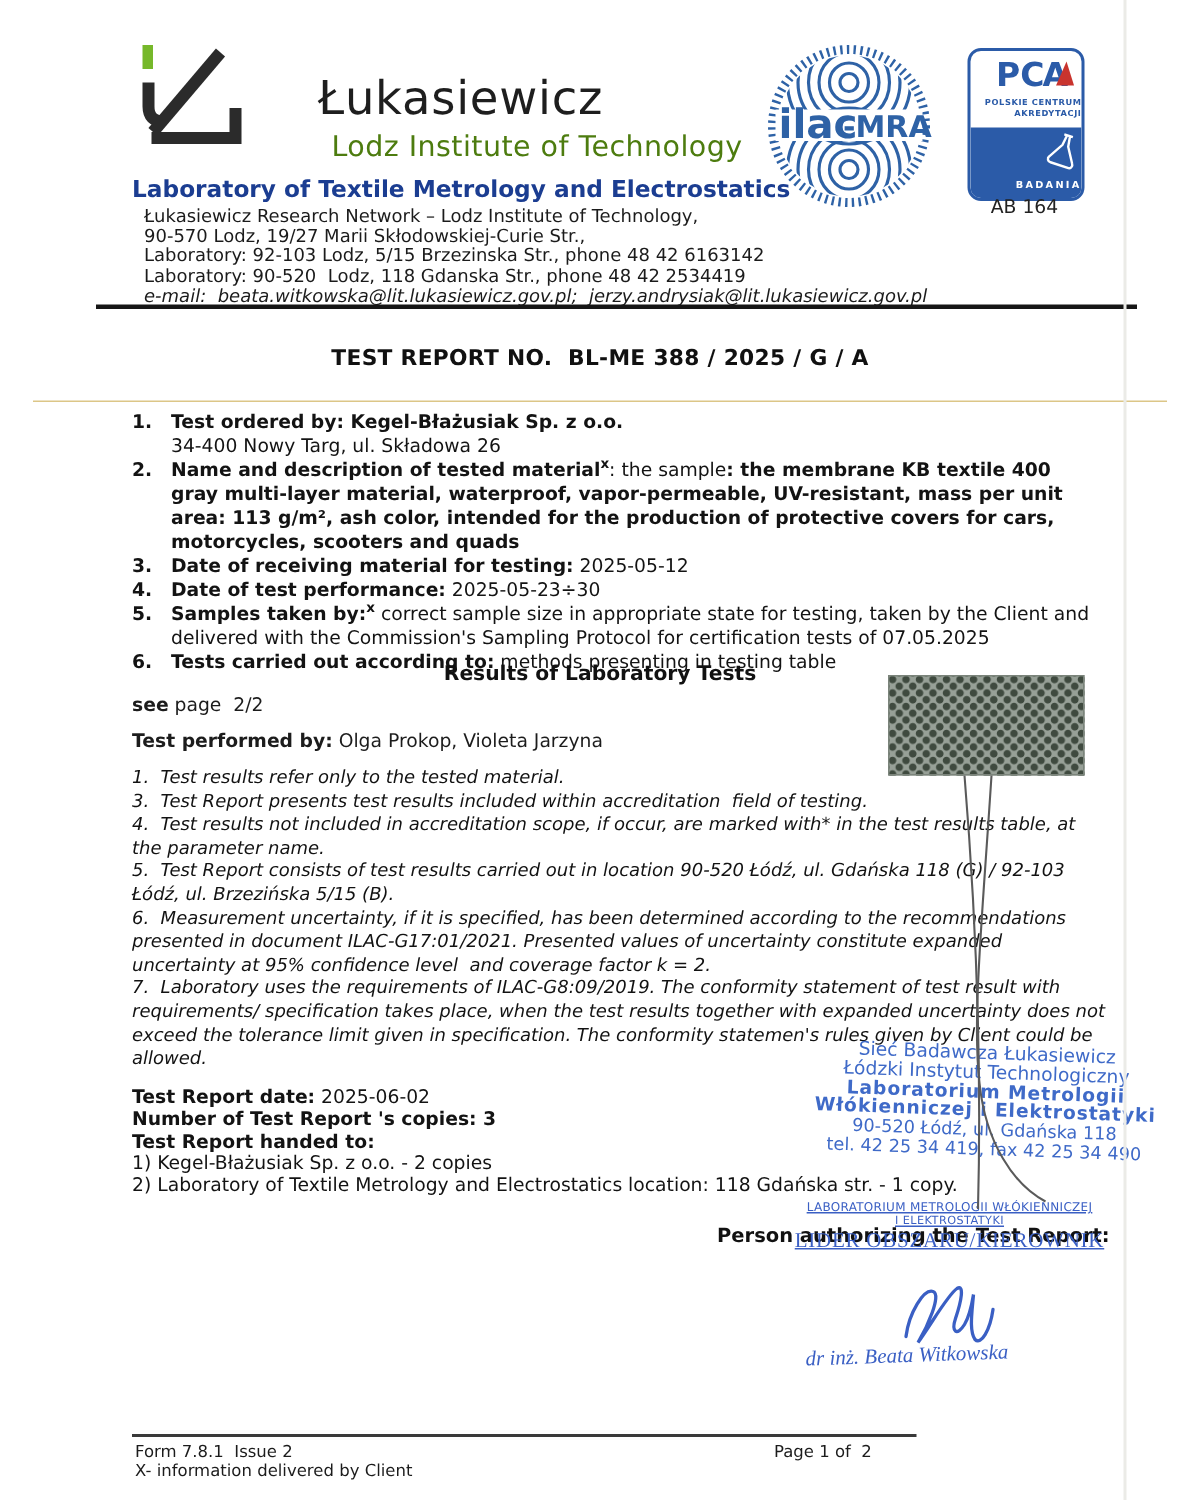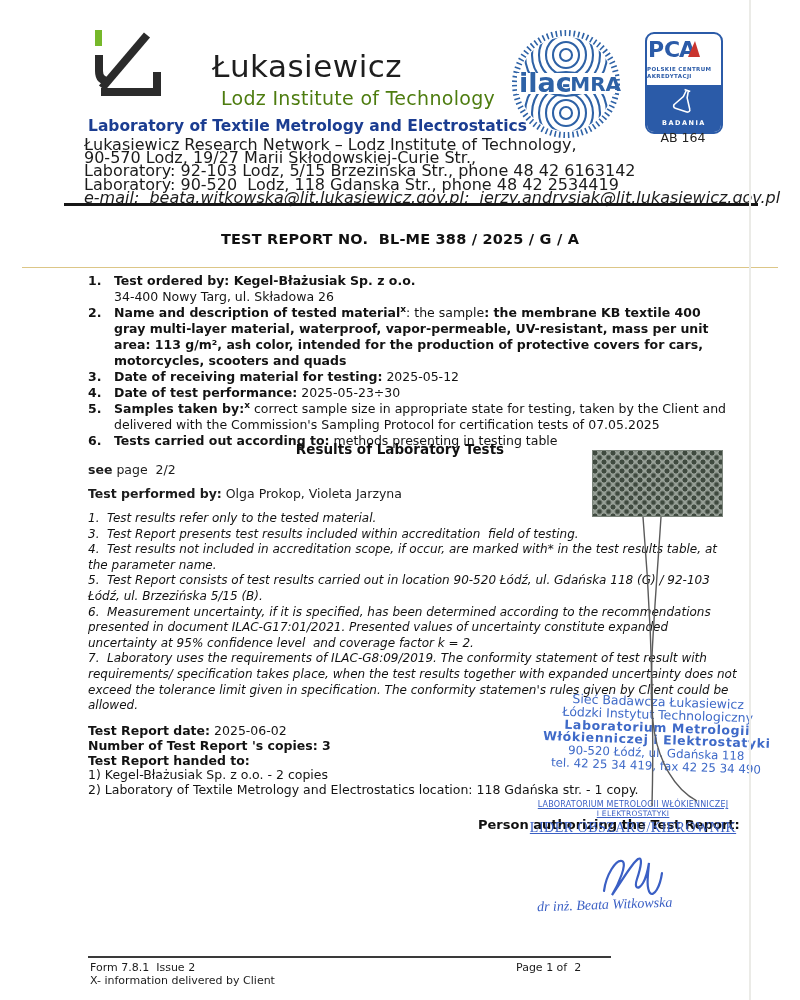--- a/index.html
+++ b/index.html
@@ -8,27 +8,27 @@
   .abs{position:absolute;}
   .pw{white-space:pre-wrap;}
   b,.b{font-weight:bold;}
   .u{}
 
   
   .logo{left:84px;top:28px;}
   .brand{left:212px;top:48px;font-size:31px;font-weight:normal;color:#1e1e1e;letter-spacing:.5px;}
   .brand-sub{left:221px;top:87px;font-size:19px;color:#4d7c0f;letter-spacing:.3px;}
   .lab-title{left:88px;top:117px;font-size:15.5px;font-weight:bold;color:#1b3d91;}
-  .addr{left:84px;top:138px;font-size:16px;line-height:13.2px;color:#1b1b1b;}
+  .addr{left:96px;top:138px;font-size:12px;line-height:13.2px;color:#1b1b1b;}
   .email{font-style:italic;}
   .seal{left:510px;top:28px;}
   .pca-badge{left:645px;top:32px;width:74px;border:2px solid #2b5ba8;border-radius:9px;background:#fff;overflow:hidden;}
-  .pca-top{position:relative;height:48px;text-align:left;padding-top:3px;}
+  .pca-top{position:relative;height:48px;text-align:right;padding-top:3px;}
   .pca-name{font-size:5.5px;font-weight:bold;color:#2b5ba8;line-height:7px;letter-spacing:.4px;}
-  .pca-bottom{background:#2b5ba8;height:44px;color:#fff;text-align:center;padding-top:3px;}
+  .pca-bottom{background:#2b5ba8;height:44px;color:#fff;text-align:right;padding-top:3px;}
   .pca-cat{font-size:6.5px;font-weight:bold;letter-spacing:1.5px;margin-top:1px;}
   .ab{left:643px;top:130px;width:80px;text-align:center;font-size:12.5px;color:#222;}
 
   .rule-thick{left:64px;top:203px;width:694px;height:3px;background:#161616;}
   .doc-title{left:0;top:231px;width:800px;text-align:center;font-size:14.5px;font-weight:bold;color:#111;letter-spacing:.2px;}
   .rule-thin{left:22px;top:267px;width:756px;height:1px;background:#dcc687;}
 
   
   .list{left:88px;top:273px;width:642px;font-size:12.5px;line-height:16px;color:#131313;}
   .item{display:flex;}

